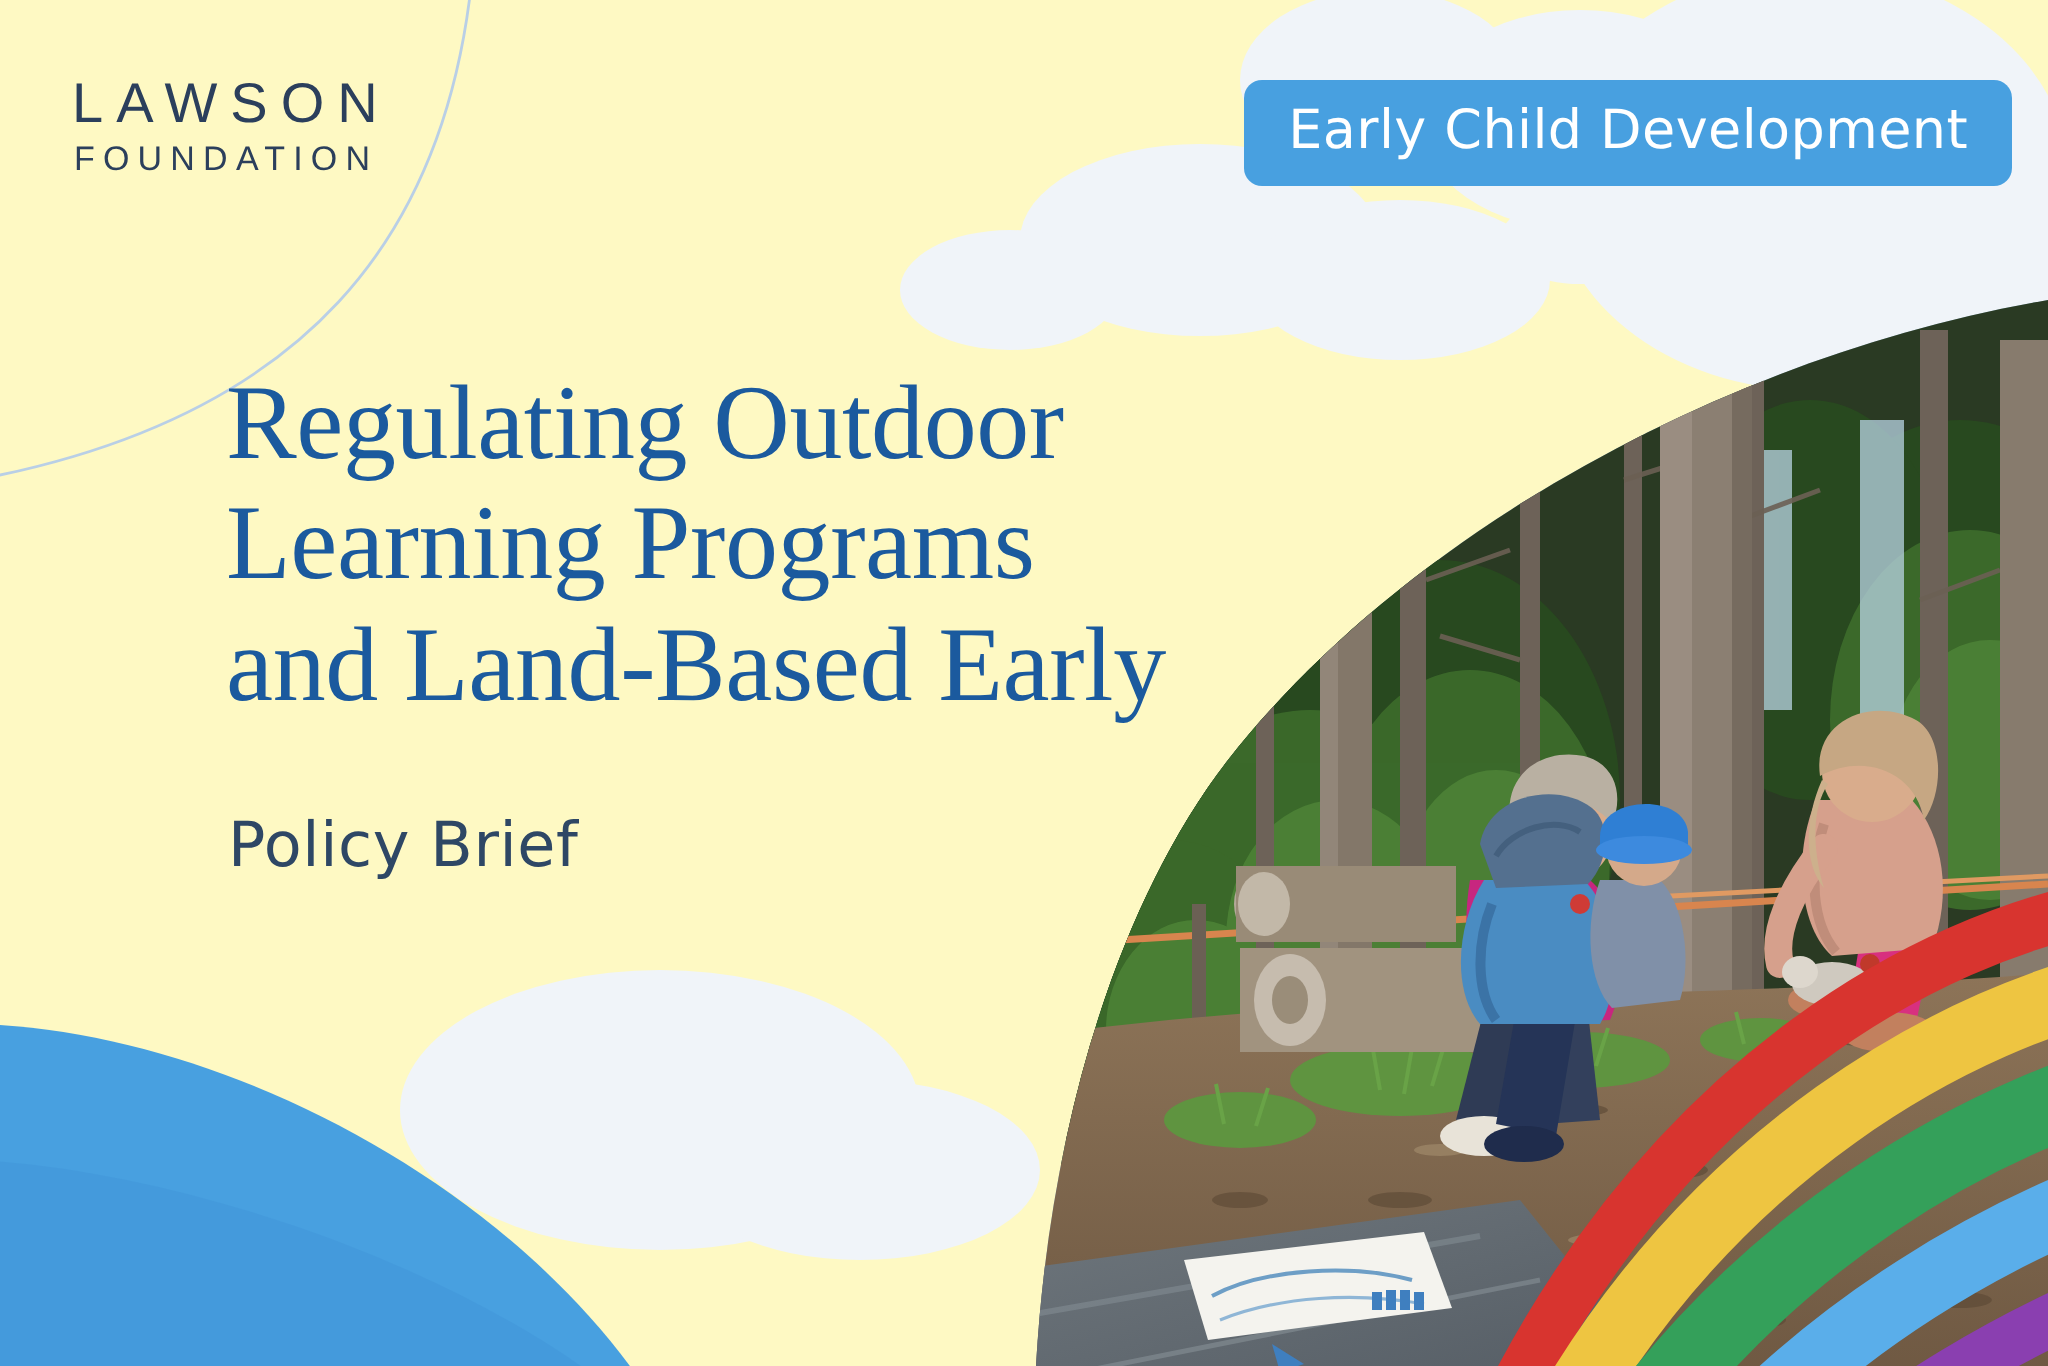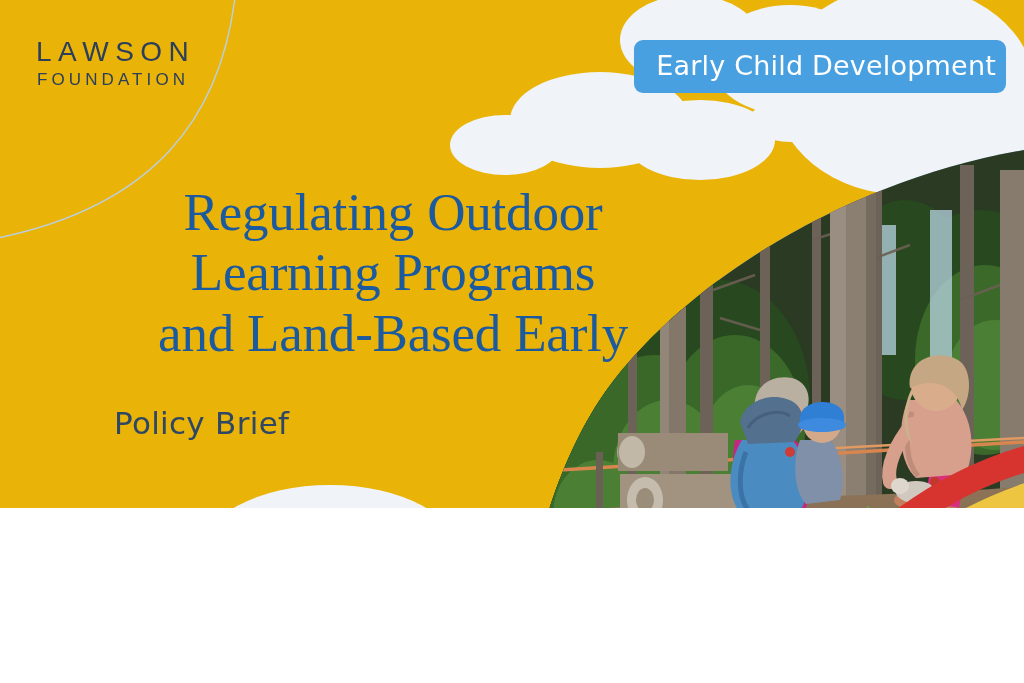--- a/index.html
+++ b/index.html
@@ -6,23 +6,23 @@
     margin: 0;
     padding: 0;
     background: #ffffff;
   }
   body {
     font-family: "Liberation Sans", sans-serif;
   }
   .cover {
     position: relative;
     width: 1024px;
-    height: 508px;
+    height: 683px;
     overflow: hidden;
-    background: #eab308;
+    background: #fef9c3;
     text-decoration: underline;
   }
 
   
   .bg-layer {
     position: absolute;
     inset: 0;
     width: 1024px;
     height: 683px;
     pointer-events: none;
@@ -56,21 +56,21 @@
   }
 
   
   .badge {
     position: absolute;
     right: 18px;
     top: 40px;
     background: #48a0e0;
     color: #ffffff;
     border-radius: 9px;
-    padding: 12px 10px 14px 22px;
+    padding: 12px 22px 14px 22px;
     font-size: 27px;
     font-family: "DejaVu Sans", sans-serif;
     letter-spacing: 0.2px;
     line-height: 1;
     white-space: nowrap;
   }
 
   
   .title {
     position: absolute;
@@ -79,21 +79,20 @@
     width: 560px;
     color: #1b5a9e;
     font-family: "Liberation Serif", "DejaVu Serif", serif;
     font-size: 53px;
     line-height: 1.14;
     font-weight: 400;
     letter-spacing: -0.2px;
   }
   .title span {
     display: block;
-    text-align: center;
   }
   .subtitle {
     position: absolute;
     left: 114px;
     top: 396px;
     color: #2e4765;
     font-family: "DejaVu Sans", sans-serif;
     font-size: 31px;
     letter-spacing: 0.3px;
     line-height: 1;

